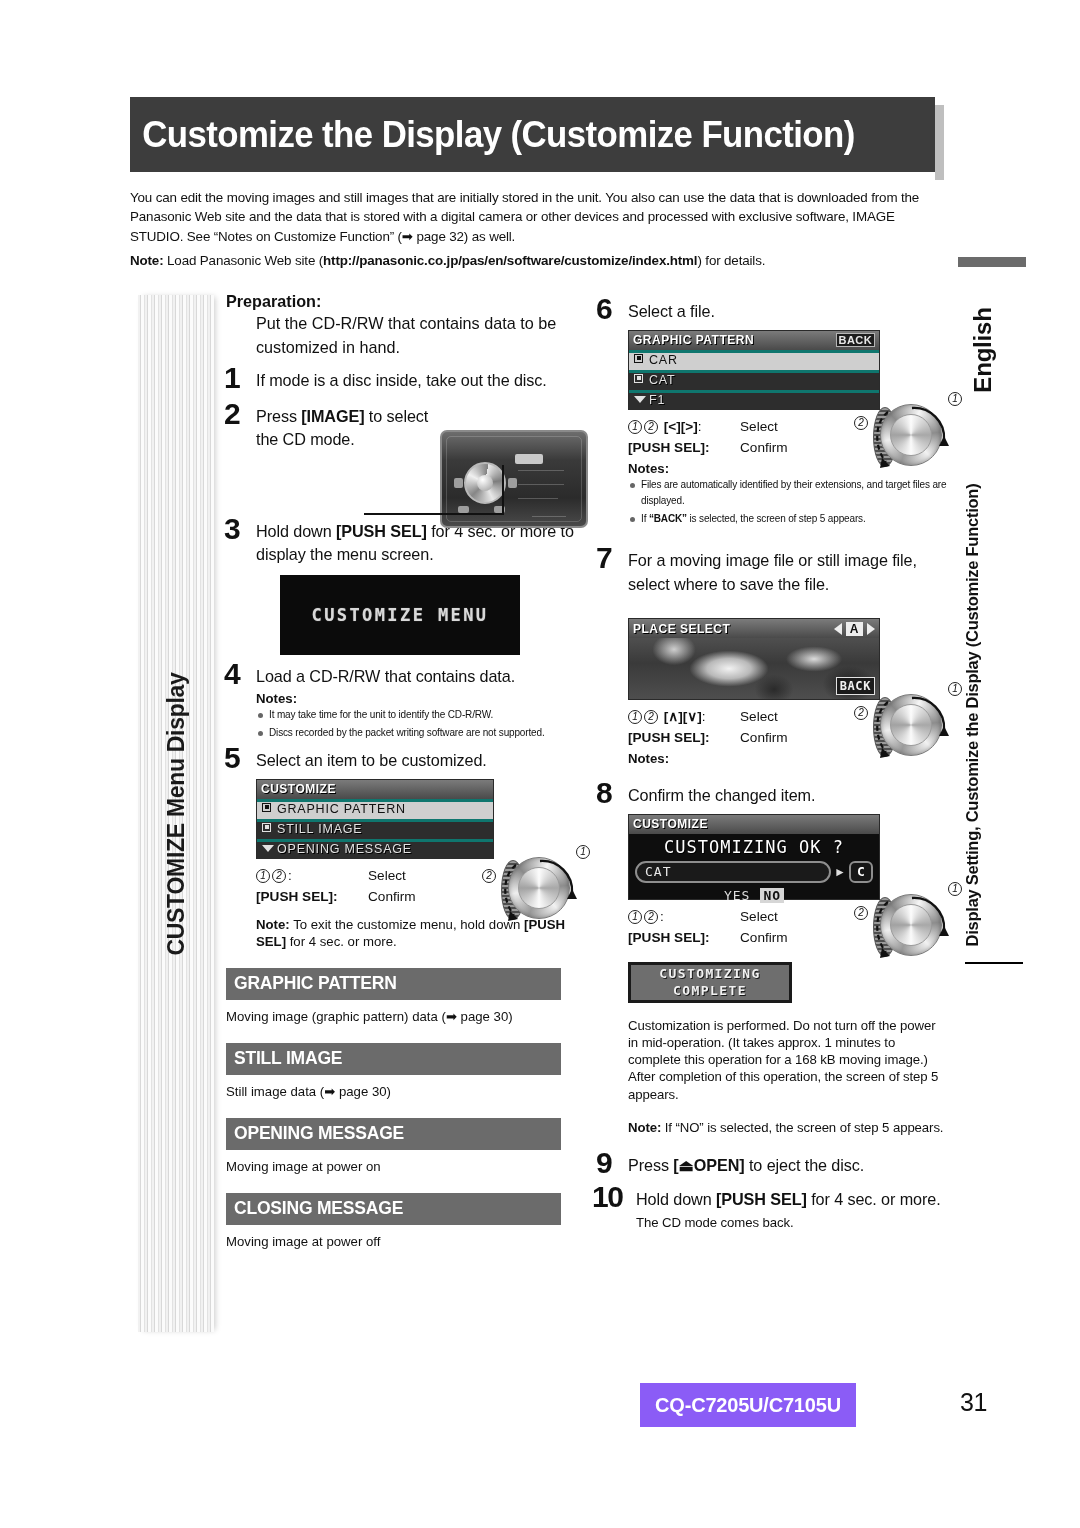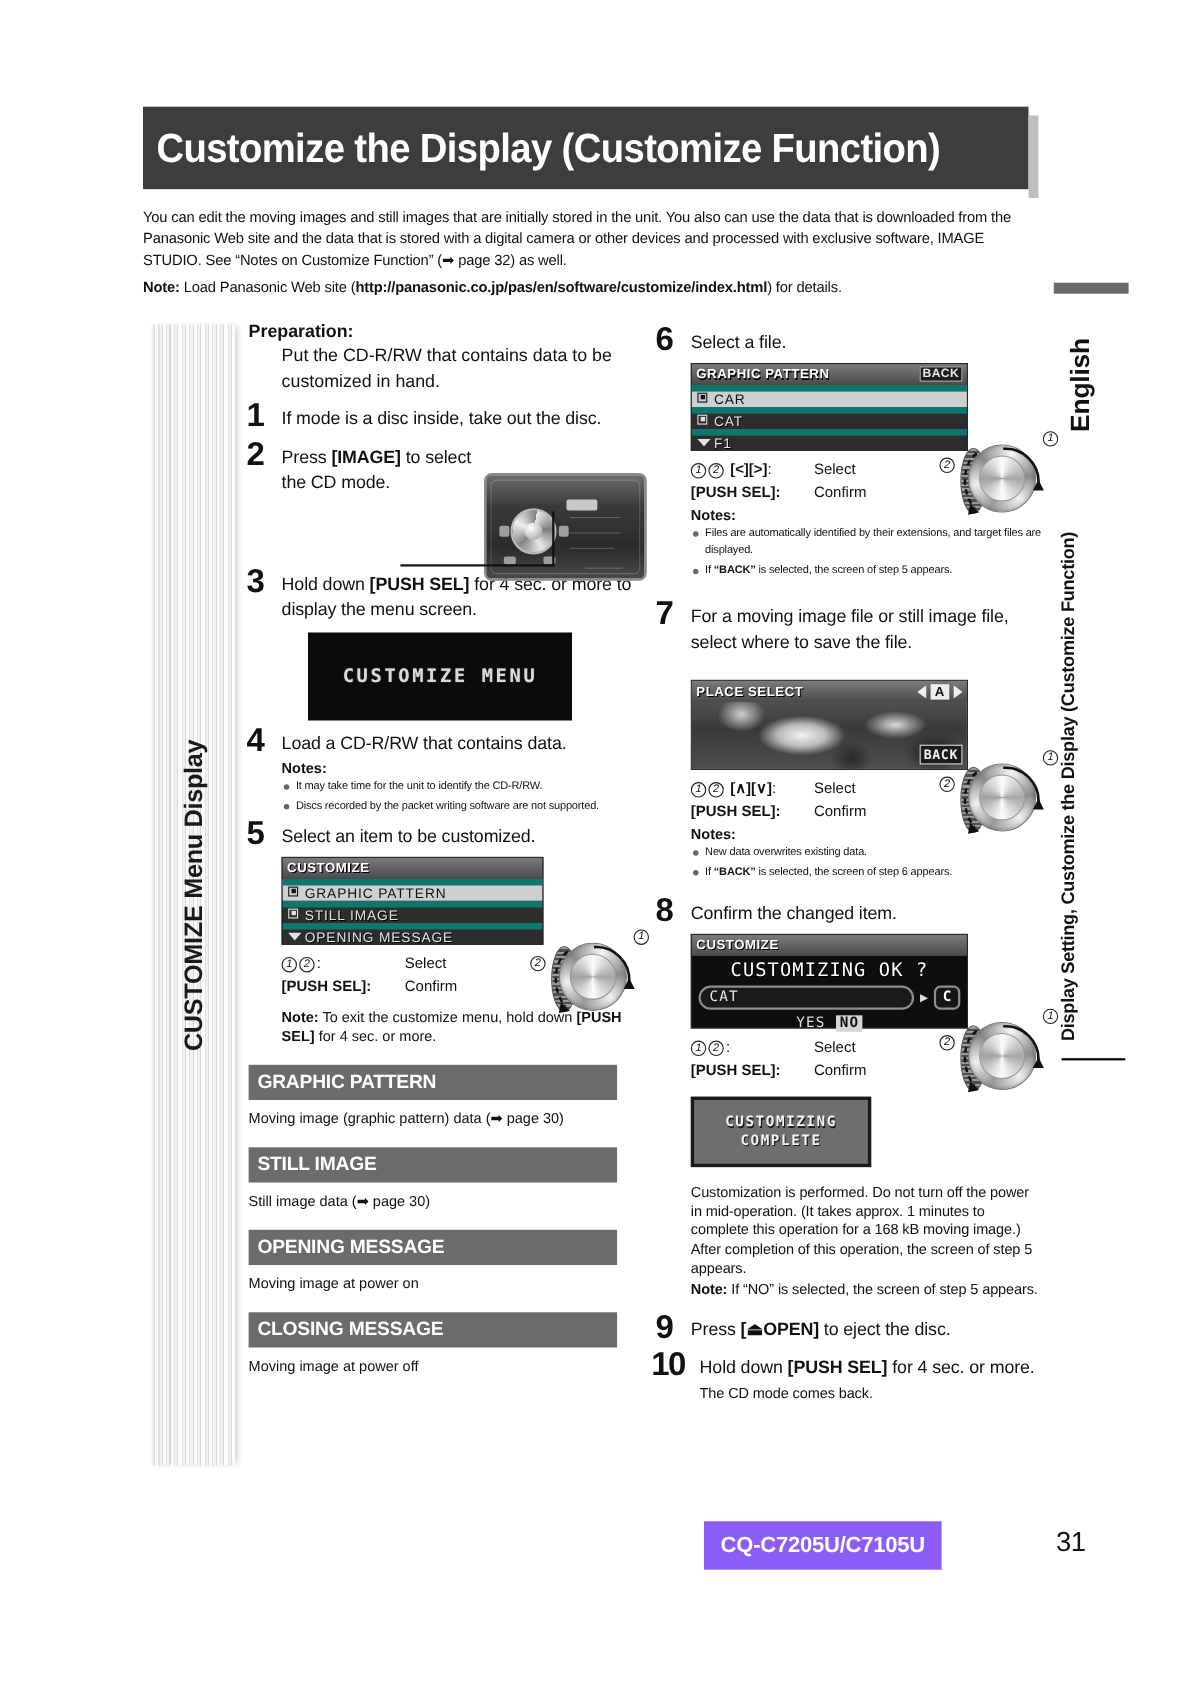--- a/index.html
+++ b/index.html
@@ -172,25 +172,25 @@
     display: flex; align-items: center; padding: 0 4px;
     position: relative;
   }
   .lcd-title .tt { flex: 1; text-shadow: 1px 1px 0 #000; }
   .lcd-badge {
     background: #1d1d1d; color: #e8e8e8;
     border: 1px solid #b5b5b5;
     font-size: 11px; padding: 0 2px; letter-spacing: 0.4px;
   }
   .lcd-row {
-    height: 20px; display: flex; align-items: center;
+    height: 20px; display: flex; 
     color: #e2e2e2; font-size: 12.5px; letter-spacing: 0.8px;
     padding-left: 5px;
     background: #2d2d2d;
-    border-top: 6px solid #0f766e;
+    border-top: 3px solid #0f766e;
     text-shadow: 1px 1px 0 #000;
   }
   .lcd-row.sel { background: #cfcfcf; color: #111; text-shadow: none; }
   .lcd-row .mark {
     width: 15px; display: inline-block; font-size: 11px;
   }
   .box-glyph {
     display: inline-block; width: 9px; height: 9px;
     border: 1.5px solid currentColor; position: relative;
   }
@@ -262,21 +262,21 @@
     font-family: "DejaVu Sans Mono", monospace;
   }
   .conf-yn .yes { color: #ddd; font-size: 13px; letter-spacing: 1px; }
   .conf-yn .no {
     background: #d6d6d6; color: #111; font-size: 13px; font-weight: bold;
     padding: 0 3px; letter-spacing: 1px;
   }
 
   
   .lcd-complete {
-    width: 164px; height: 64px; margin-top: 14px;
+    width: 164px; height: 41px; margin-top: 14px;
     background: #6e6e6e; border: 3px solid #1a1a1a;
     display: flex; flex-direction: column; align-items: center; justify-content: center;
     font-family: "DejaVu Sans Mono", monospace;
   }
   .lcd-complete span {
     color: #f2f2f2; font-size: 13px; font-weight: bold; letter-spacing: 1.4px;
     text-shadow: 1px 1px 0 #1a1a1a;
     line-height: 17px;
   }
 
@@ -617,24 +617,20 @@
           <svg width="110" height="92" style="position:absolute;left:0;top:0;pointer-events:none;">
             <path d="M56 12 A30 30 0 0 1 88 44" stroke="#111" stroke-width="2.4" fill="none"></path>
             <polygon points="88,40 93,50 83,50" fill="#111"></polygon>
             <path d="M32 16 C18 26, 18 52, 30 66" stroke="#111" stroke-width="2.2" fill="none" stroke-dasharray="5 4"></path>
             <polygon points="26,62 34,70 24,72" fill="#111"></polygon>
           </svg>
         </div>
       </div>
 
       <div class="notes-head">Notes:</div>
-      <ul class="notes">
-        <li>New data overwrites existing data.</li>
-        <li>If <b>“BACK”</b> is selected, the screen of step 6 appears.</li>
-      </ul>
     </div>
 
     <div class="step" style="margin-top:18px;">
       <div class="step-num">8</div>
       <div class="step-body">Confirm the changed item.</div>
 
       <div class="lcd-confirm">
         <div class="lcd-title">
           <span class="tt">CUSTOMIZE</span>
         </div>
@@ -673,21 +669,21 @@
           </svg>
         </div>
       </div>
 
       <div class="lcd-complete">
         <span>CUSTOMIZING</span>
         <span>COMPLETE</span>
       </div>
 
       <div class="body-para" style="margin-top:14px;">Customization is performed. Do not turn off the power in mid-operation. (It takes approx. 1 minutes to complete this operation for a 168 kB moving image.) After completion of this operation, the screen of step 5 appears.</div>
-      <div class="body-para" style="margin-top:2px;"><b>Note:</b><span> If “NO” is selected, the screen of step 5 appears.</span></div>
+      <div class="body-para" style="margin-top:16px;"><b>Note:</b><span> If “NO” is selected, the screen of step 5 appears.</span></div>
     </div>
 
     <div class="step" style="margin-top:18px;">
       <div class="step-num">9</div>
       <div class="step-body"><span>Press </span><b>[⏏OPEN]</b><span> to eject the disc.</span></div>
     </div>
 
     <div class="step" style="margin-top:10px; padding-left:38px;">
       <div class="step-num wide">10</div>
       <div class="step-body"><span>Hold down </span><b>[PUSH SEL]</b><span> for 4 sec. or more.</span></div>

